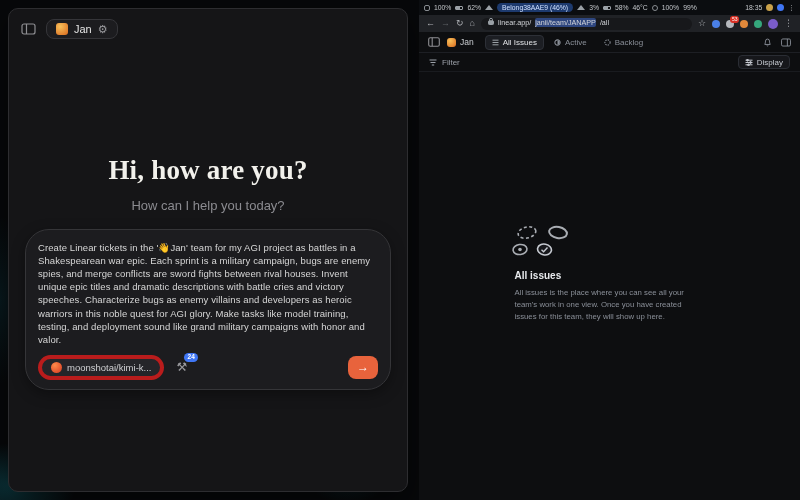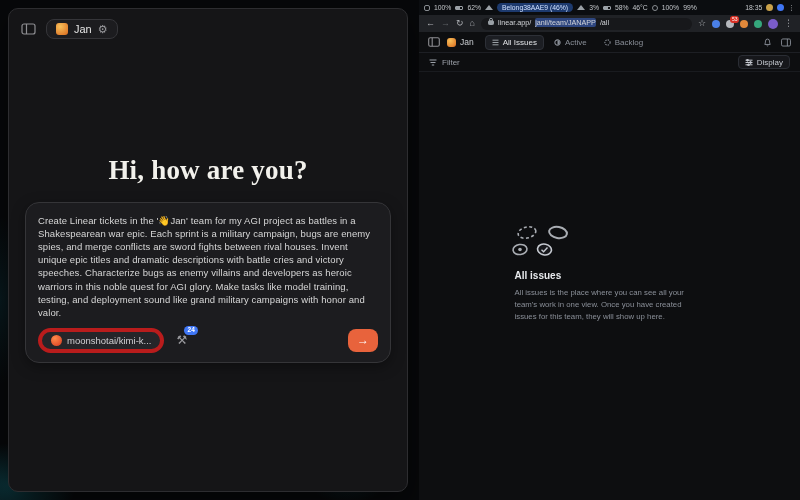--- a/index.html
+++ b/index.html
@@ -16,21 +16,21 @@
   
   .jan-window{position:absolute;left:8px;top:8px;width:400px;height:484px;background:#151517;border:1px solid #2d2d30;border-radius:10px;display:flex;flex-direction:column;overflow:hidden;box-shadow:0 10px 30px rgba(0,0,0,.5)}
   .jan-header{display:flex;align-items:center;gap:10px;padding:10px 12px 0}
   .icon-btn{color:#8f8f93;display:inline-flex;align-items:center;cursor:pointer}
   .team-pill{display:inline-flex;align-items:center;gap:6px;border:1px solid #353539;background:#1c1c1f;border-radius:8px;padding:3px 9px;color:#e4e4e4;font-size:11px;cursor:pointer}
   .team-avatar{width:12px;height:12px;border-radius:3px;background:radial-gradient(circle at 35% 30%, #f7c05a, #d96a1e);flex:none}
   .gear{color:#9a9a9e;font-size:11px;line-height:1}
   .greeting{margin-top:116px;text-align:center}
   .greeting h1{font-family:"Liberation Serif","DejaVu Serif",serif;font-size:27px;font-weight:700;color:#f2f1ec;letter-spacing:.2px}
   .greeting p{margin-top:12px;font-size:13px;color:#8b8b90}
-  .composer{margin:16px 16px 0;background:#1c1c1f;border:1px solid #353538;border-radius:14px;padding:11px 12px 9px;box-shadow:0 4px 14px rgba(0,0,0,.35)}
+  .composer{margin:16px 16px 0;background:#1c1c1f;border:1px solid #353538;border-radius:24px;padding:11px 12px 9px;box-shadow:0 4px 14px rgba(0,0,0,.35)}
   .prompt{font-size:9.5px;line-height:1.38;color:#d7d7d7;letter-spacing:.1px;cursor:text}
   .composer-row{display:flex;align-items:center;margin-top:9px;gap:12px}
   .model-pill{display:inline-flex;align-items:center;gap:5px;background:#252529;border:4px solid #b91c1c;border-radius:999px;padding:3px 9px;font-size:9.5px;color:#d0d0d3;cursor:pointer}
   .provider-dot{width:11px;height:11px;border-radius:50%;background:radial-gradient(circle at 35% 30%, #ff8a4a, #d7381f);flex:none}
   .tools-wrap{position:relative;color:#9a9a9e;font-size:12px;cursor:pointer;line-height:1}
   .tools-badge{position:absolute;top:-8px;right:-11px;background:#3f76f5;color:#fff;font-size:6.5px;font-weight:bold;border-radius:7px;padding:1px 3.5px}
   .send-btn{margin-left:auto;width:30px;height:23px;border:none;border-radius:8px;background:#e8633c;color:#fff;font-size:12px;display:flex;align-items:center;justify-content:center;cursor:pointer}
 
   
   .system-bar{position:absolute;left:419px;top:0;width:381px;height:15px;background:#0b0d10;display:flex;align-items:center;gap:4px;padding:0 5px;font-size:6.8px;color:#c3c6ca;white-space:nowrap}
@@ -89,20 +89,21 @@
       </span>
       <span class="team-pill">
         <span class="team-avatar"></span>
         <span>Jan</span>
         <span class="gear">⚙</span>
       </span>
     </header>
 
     <div class="greeting">
       <h1>Hi, how are you?</h1>
+      <p>How can I help you today?</p>
     </div>
 
     <div class="composer">
       <div class="prompt">Create Linear tickets in the '👋Jan' team for my AGI project as battles in a Shakespearean war epic. Each sprint is a military campaign, bugs are enemy spies, and merge conflicts are sword fights between rival houses. Invent unique epic titles and dramatic descriptions with battle cries and victory speeches. Characterize bugs as enemy villains and developers as heroic warriors in this noble quest for AGI glory. Make tasks like model training, testing, and deployment sound like grand military campaigns with honor and valor.</div>
       <div class="composer-row">
         <span class="model-pill">
           <span class="provider-dot"></span>
           <span>moonshotai/kimi-k...</span>
         </span>
         <span class="tools-wrap">

